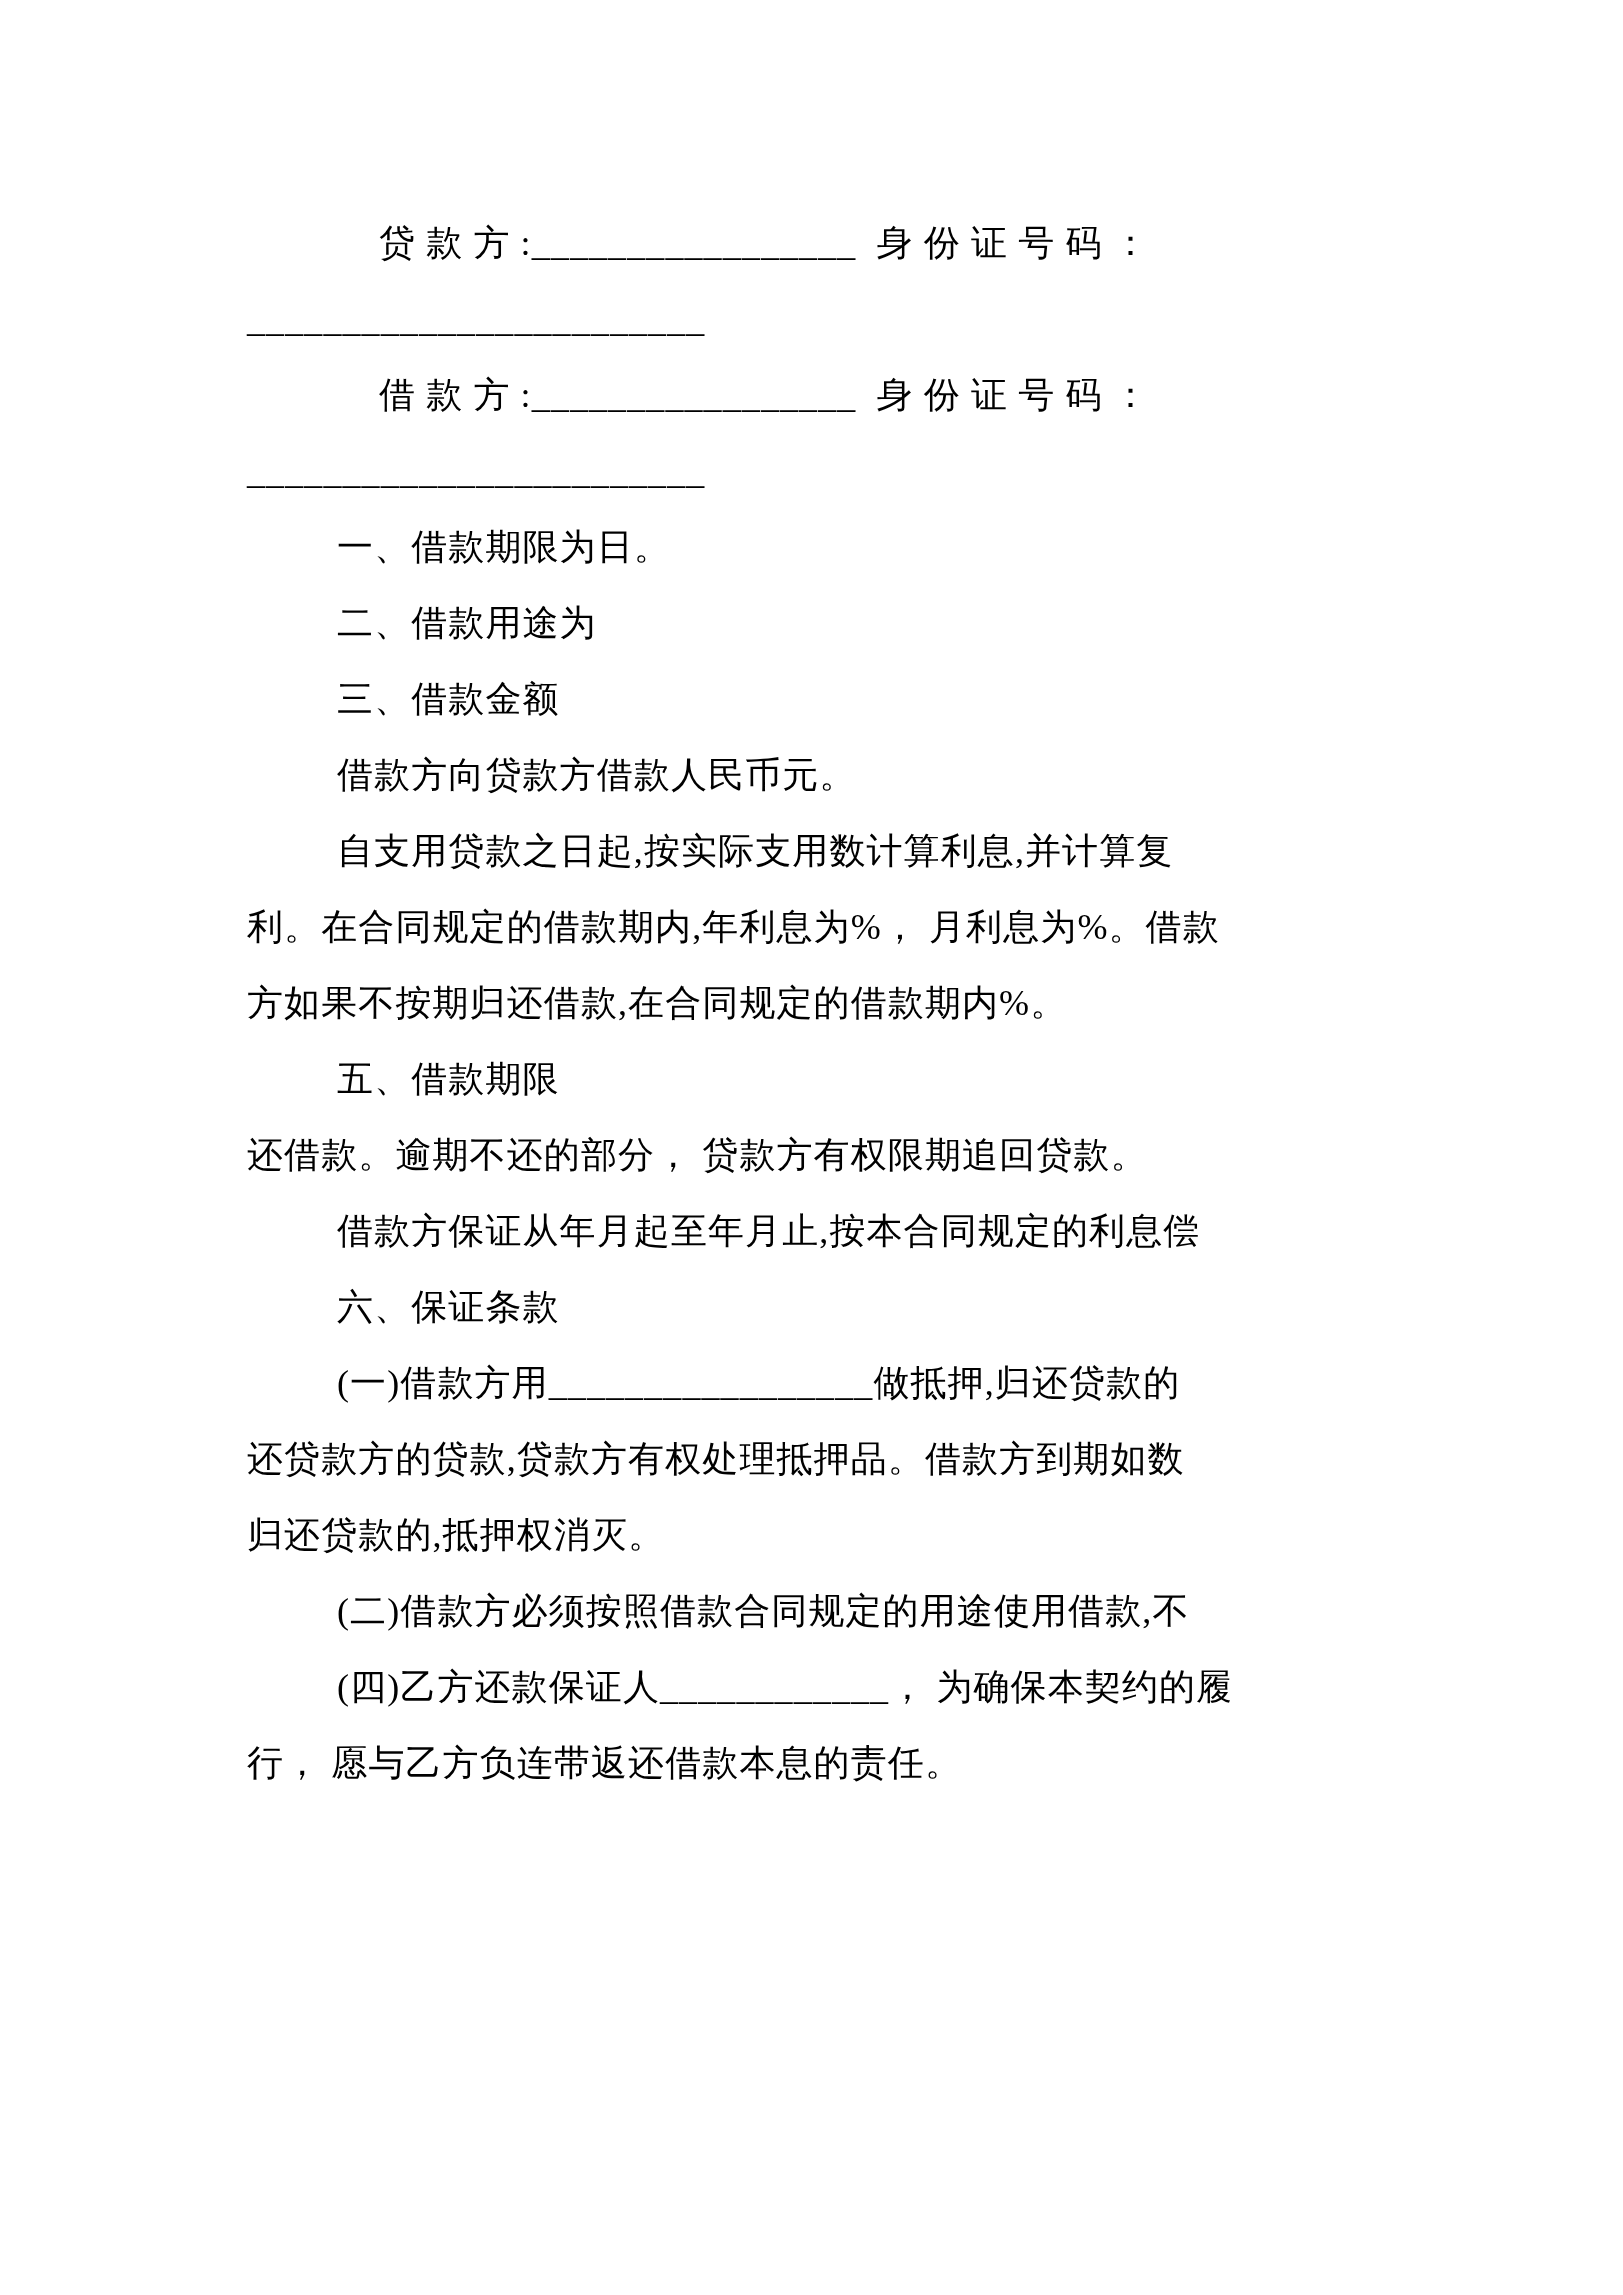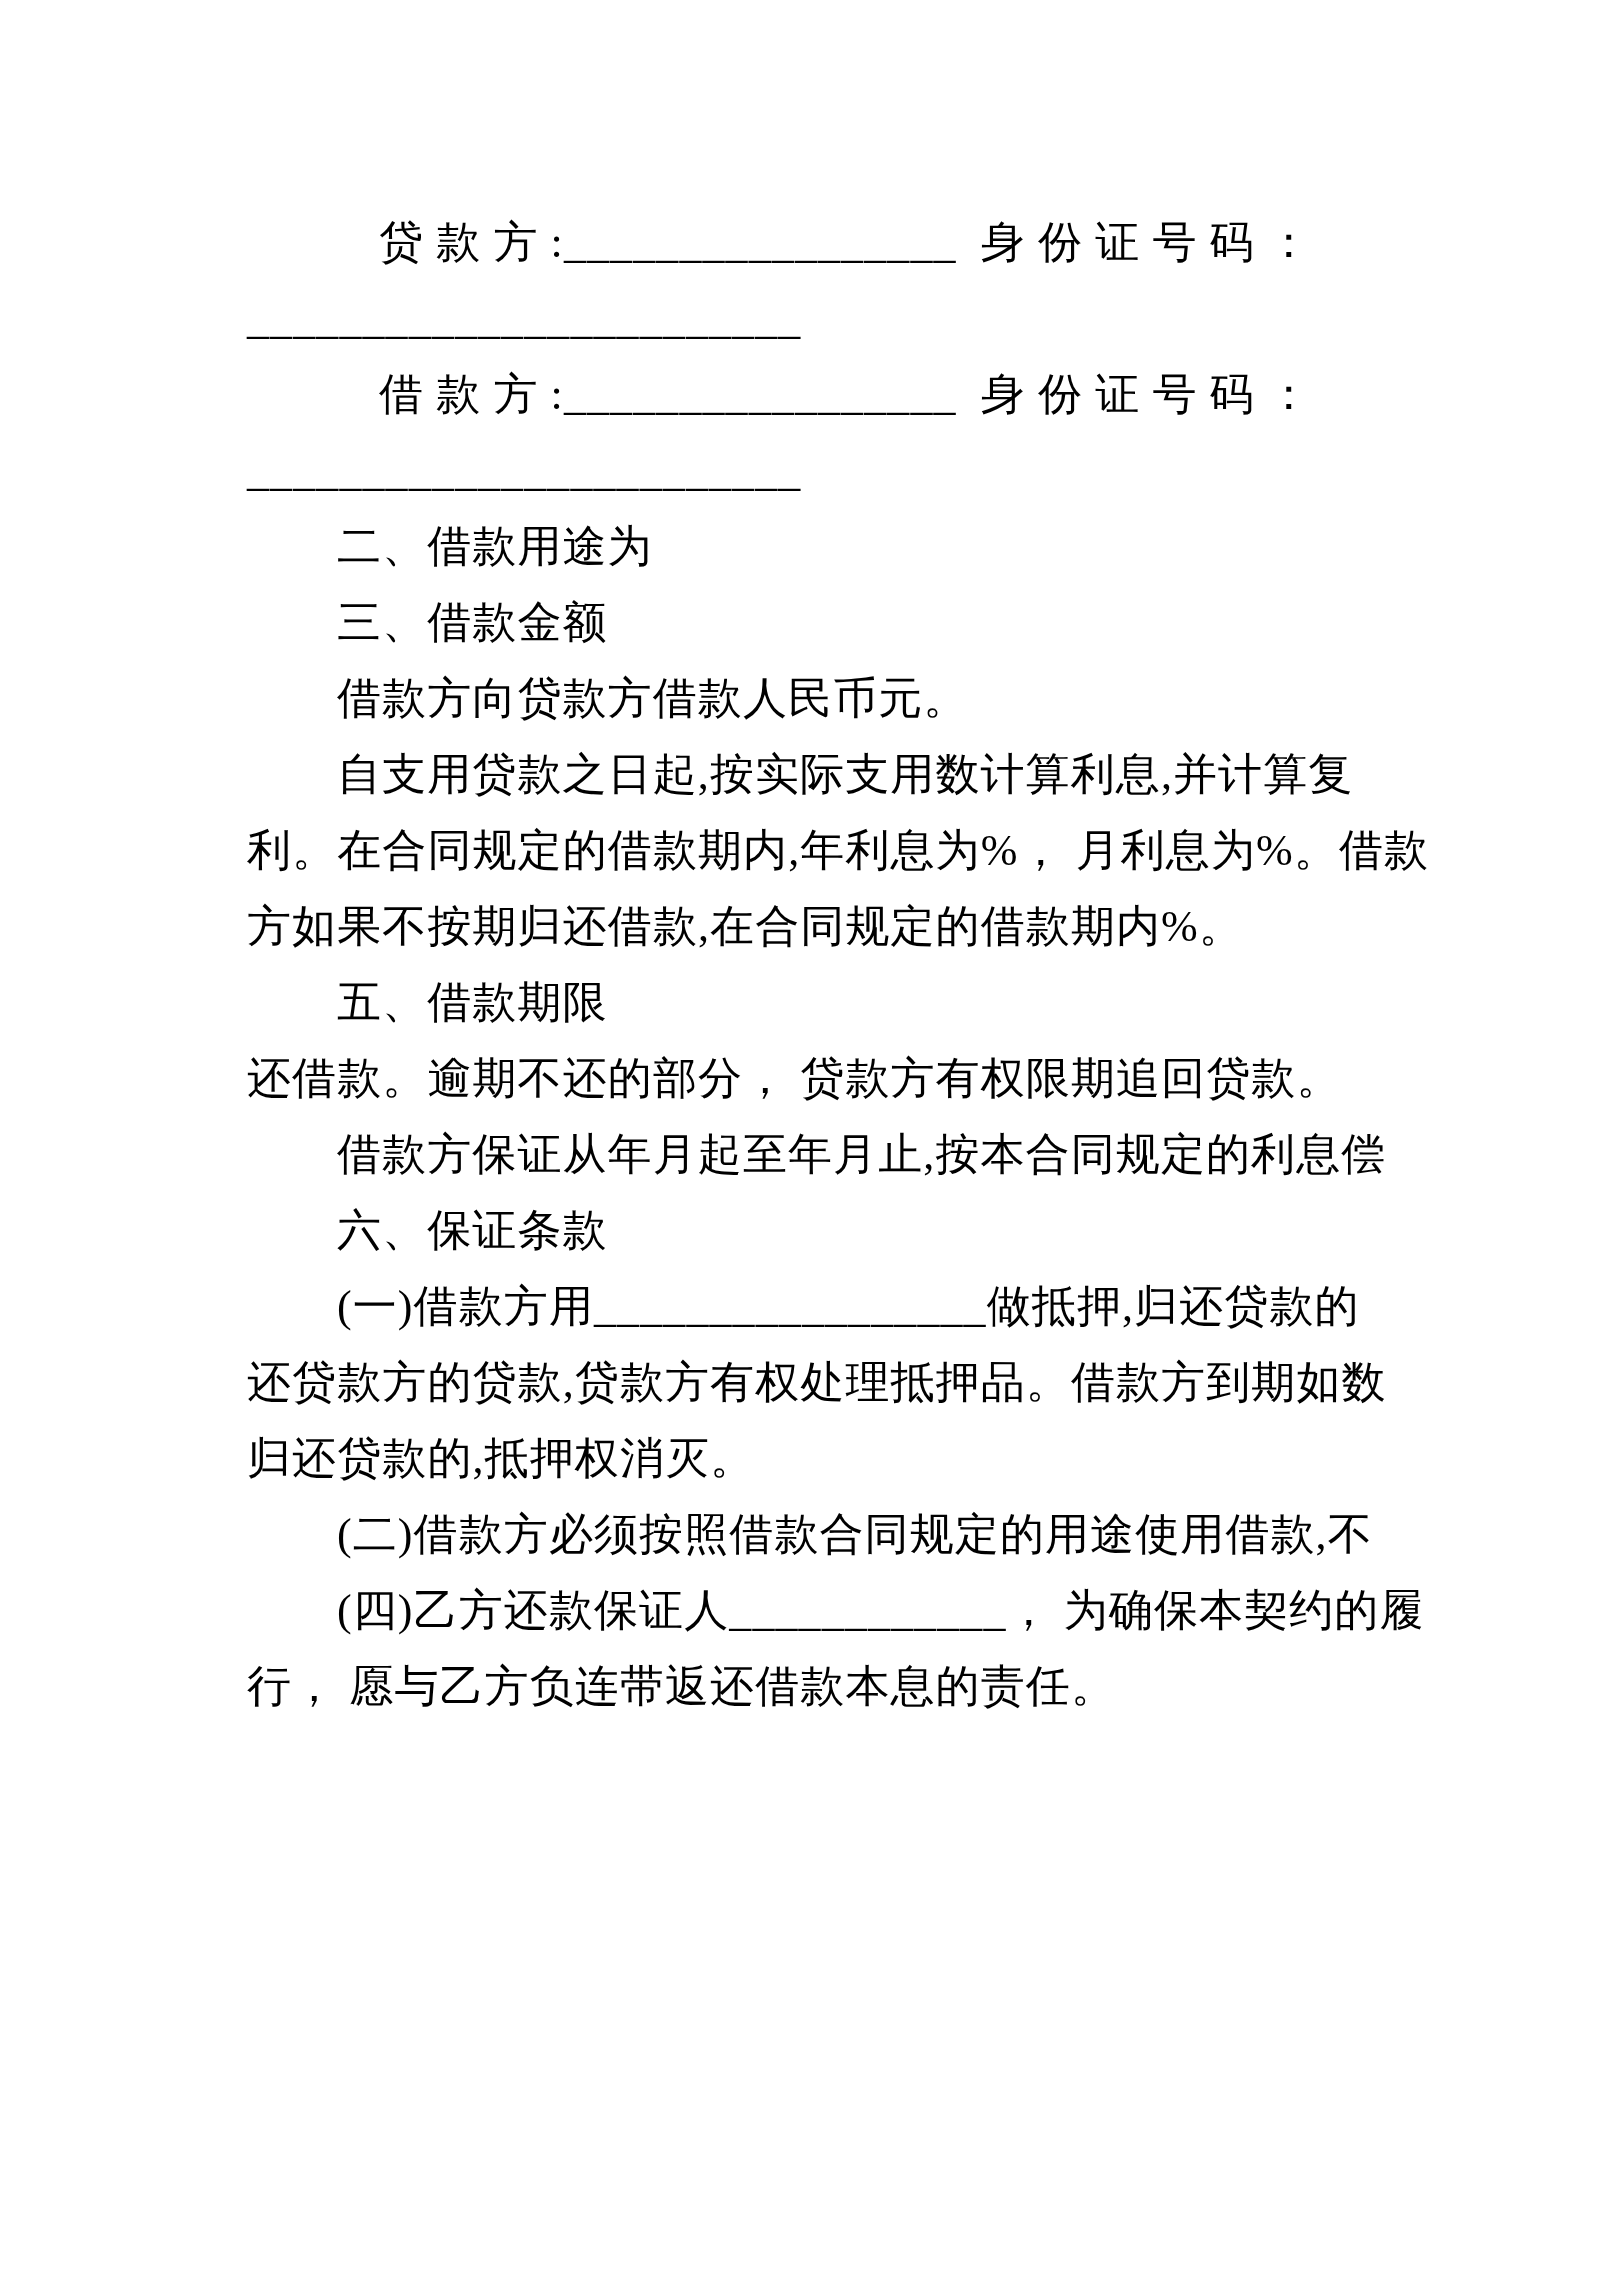--- a/index.html
+++ b/index.html
@@ -9,21 +9,21 @@
   }
   .page {
     position: relative;
     width: 1623px;
     height: 2170px;
     box-sizing: border-box;
     background: #ffffff;
     color: #000000;
     padding: 205px 241px 0 247px;
     font-family: "Liberation Serif", "DejaVu Serif", serif;
-    font-size: 44px;
+    font-size: 36px;
     letter-spacing: 1.1px;
     overflow: hidden;
   }
   .line {
     margin: 0;
     padding: 0;
     height: 76px;
     line-height: 76px;
     white-space: pre;
     font-kerning: none;
@@ -34,20 +34,21 @@
   .l-blank { padding-left: 0; }
 </style>
 </head>
 <body>
 
 <main class="page">
   <p class="line l-party">贷 款 方 :_________________  身 份 证 号 码 ：</p>
   <p class="line l-blank">________________________</p>
   <p class="line l-party">借 款 方 :_________________  身 份 证 号 码 ：</p>
   <p class="line l-blank">________________________</p>
+  <p class="line l-item">一、借款期限为日。</p>
   <p class="line l-item">二、借款用途为</p>
   <p class="line l-item">三、借款金额</p>
   <p class="line l-item">借款方向贷款方借款人民币元。</p>
   <p class="line l-item">自支用贷款之日起,按实际支用数计算利息,并计算复</p>
   <p class="line l-flow">利。在合同规定的借款期内,年利息为%， 月利息为%。借款</p>
   <p class="line l-flow">方如果不按期归还借款,在合同规定的借款期内%。</p>
   <p class="line l-item">五、借款期限</p>
   <p class="line l-flow">还借款。逾期不还的部分， 贷款方有权限期追回贷款。</p>
   <p class="line l-item">借款方保证从年月起至年月止,按本合同规定的利息偿</p>
   <p class="line l-item">六、保证条款</p>

